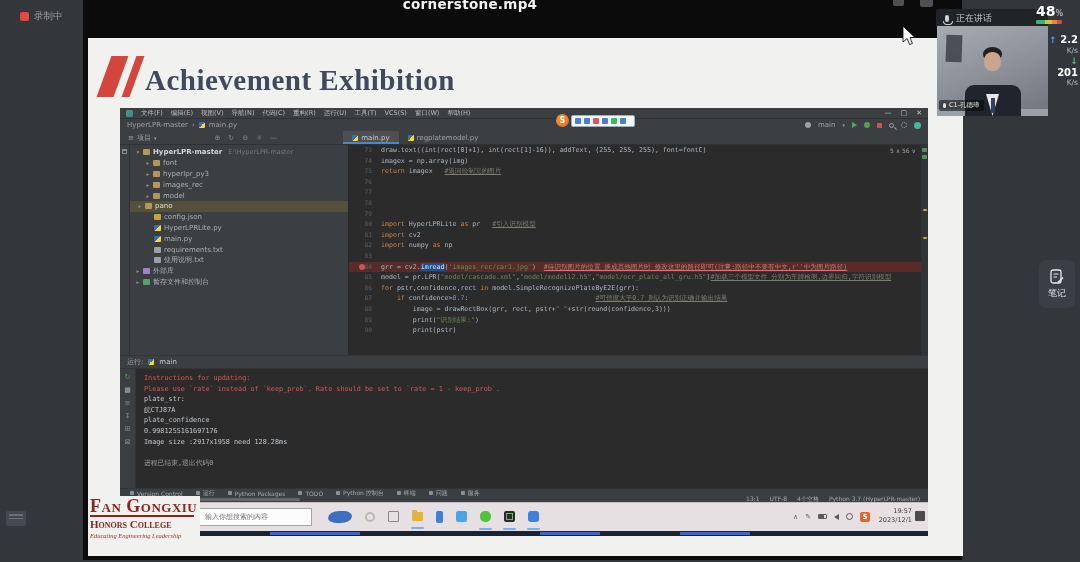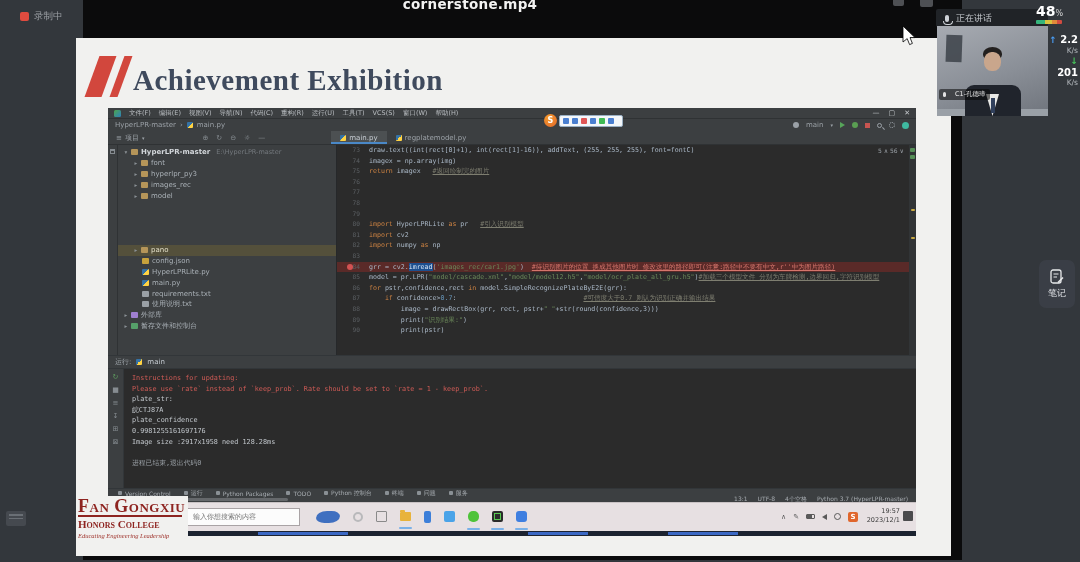--- a/index.html
+++ b/index.html
@@ -36,42 +36,42 @@
     background:linear-gradient(160deg,#a7abb2 0%,#8a8f97 55%,#6f747c 100%);}
   .wc-art{position:absolute;left:0;top:0;right:0;bottom:0;filter:blur(.7px);}
   .wc-frame{position:absolute;left:9px;top:9px;width:16px;height:27px;background:#3c4249;opacity:.85;transform:rotate(2deg);}
   .wc-desk{position:absolute;left:0;bottom:0;width:100%;height:7px;background:#9aa0a7;}
   .wc-hair{position:absolute;left:46px;top:21px;width:19px;height:13px;background:#23201f;border-radius:50% 50% 40% 40%;}
   .wc-head{position:absolute;left:47px;top:26px;width:17px;height:19px;background:#c9a68c;border-radius:45%;}
   .wc-body{position:absolute;left:28px;bottom:-2px;width:56px;height:33px;background:#20242c;border-radius:9px 9px 0 0;}
   .wc-shirt{position:absolute;left:49px;bottom:0;width:13px;height:22px;background:#e8e8e6;
     clip-path:polygon(0 0,100% 0,50% 100%);}
   .wc-tie{position:absolute;left:54px;bottom:3px;width:4px;height:15px;background:#31405c;}
-  #wc-nametag{position:absolute;left:2px;bottom:16px;background:rgba(8,8,8,.55);border-radius:2px;
-    padding:1px 4px;display:flex;align-items:center;gap:9px;}
+  #wc-nametag{position:absolute;left:2px;bottom:5px;background:rgba(8,8,8,.55);border-radius:2px;
+    padding:1px 4px;display:flex;align-items:center;gap:3px;}
   .mic-tiny{position:relative;width:3px;height:5px;background:#e2e2e2;border-radius:1.5px;}
   #wc-name{font-size:6.5px;color:#ececec;}
 
   #net-stats{position:absolute;left:1049px;top:34px;width:29px;text-align:right;line-height:11px;}
   .ns-num{font-size:10px;font-weight:bold;color:#fff;}
   .ns-arrow-up{color:#4a9df5;font-size:9px;}
   .ns-arrow-dn{color:#46c25a;font-size:9px;}
   .ns-unit{font-size:7.5px;color:#b5b9be;line-height:9px;margin-left:8px;}
 
   #notes-btn{position:absolute;left:1039px;top:260px;width:36px;height:48px;background:#3a3e46;
     border-radius:7px;display:flex;flex-direction:column;align-items:center;justify-content:center;gap:3px;}
   #notes-label{font-size:9px;color:#e2e4e8;}
 
   #bl-icon{position:absolute;left:6px;top:511px;width:20px;height:15px;background:#45494f;border-radius:2px;padding:3px;}
   #bl-icon div{height:1.5px;background:#6a6f75;margin-bottom:2px;}
 
   #cursor{position:absolute;left:902px;top:26px;}
 
   
-  #slide{position:absolute;left:76px;top:38px;width:875px;height:518px;background:#f1f1ef;}
+  #slide{position:absolute;left:88px;top:38px;width:875px;height:518px;background:#f1f1ef;}
   .logo-slash{position:absolute;background:#d2473d;transform:skewX(-20deg);}
   #slash1{left:16px;top:18px;width:17px;height:41px;}
   #slash2{left:41px;top:18px;width:8px;height:41px;}
   #slide-title{position:absolute;left:57px;top:26px;font-family:"Liberation Serif","DejaVu Serif",serif;
     font-weight:bold;font-size:29px;color:#3f4a5d;letter-spacing:.5px;}
 
   #slide-footer{position:absolute;left:2px;top:458px;width:110px;height:60px;background:#f1f1ef;
     font-family:"Liberation Serif","DejaVu Serif",serif;z-index:5;padding-top:3px;}
   #sf-1{font-variant:small-caps;font-weight:bold;font-size:18px;color:#8e2420;letter-spacing:.5px;line-height:15px;}
   #sf-rule{width:104px;height:2px;background:#8e2420;margin:1px 0;}
@@ -312,21 +312,21 @@
               <div class="tree-row" data-name="tree-item" style="padding-left: 14px;">
                 <span class="t-arrow" data-name="tree-expand-icon">▸</span>
                 <span class="t-icon t-folder" data-name="folder-icon"></span>
                 <span data-name="tree-item-label">images_rec</span>
               </div>
               <div class="tree-row" data-name="tree-item" style="padding-left: 14px;">
                 <span class="t-arrow" data-name="tree-expand-icon">▸</span>
                 <span class="t-icon t-folder" data-name="folder-icon"></span>
                 <span data-name="tree-item-label">model</span>
               </div>
-              <div class="tree-row sel" data-name="tree-item" style="padding-left: 14px; margin-top: 44px;">
+              <div class="tree-row sel" data-name="tree-item" style="padding-left: 6px;">
                 <span class="t-arrow" data-name="tree-expand-icon">▸</span>
                 <span class="t-icon t-folder" data-name="folder-icon"></span>
                 <span data-name="tree-item-label">pano</span>
               </div>
               <div class="tree-row" data-name="tree-item" style="padding-left: 23px;">
                 <span class="t-icon t-json" data-name="json-icon"></span>
                 <span data-name="tree-item-label">config.json</span>
               </div>
               <div class="tree-row" data-name="tree-item" style="padding-left: 23px;">
                 <span class="t-icon t-py" data-name="py-icon"></span>

